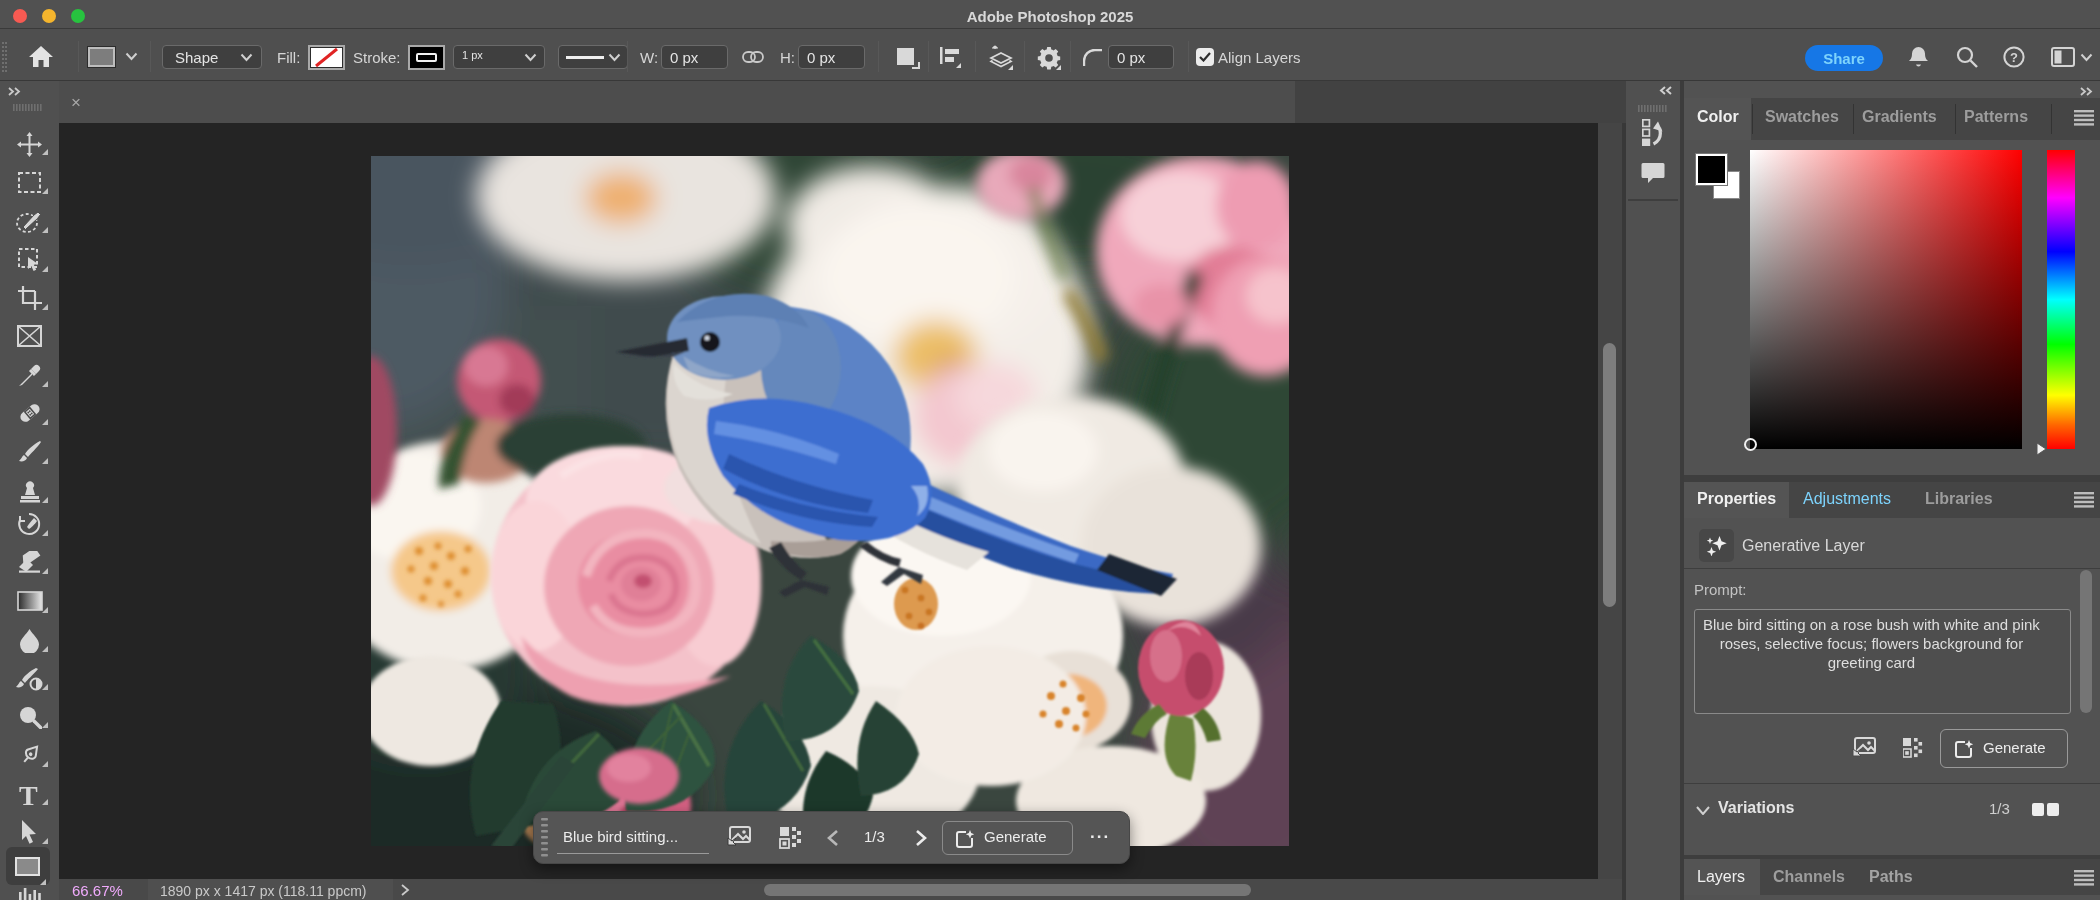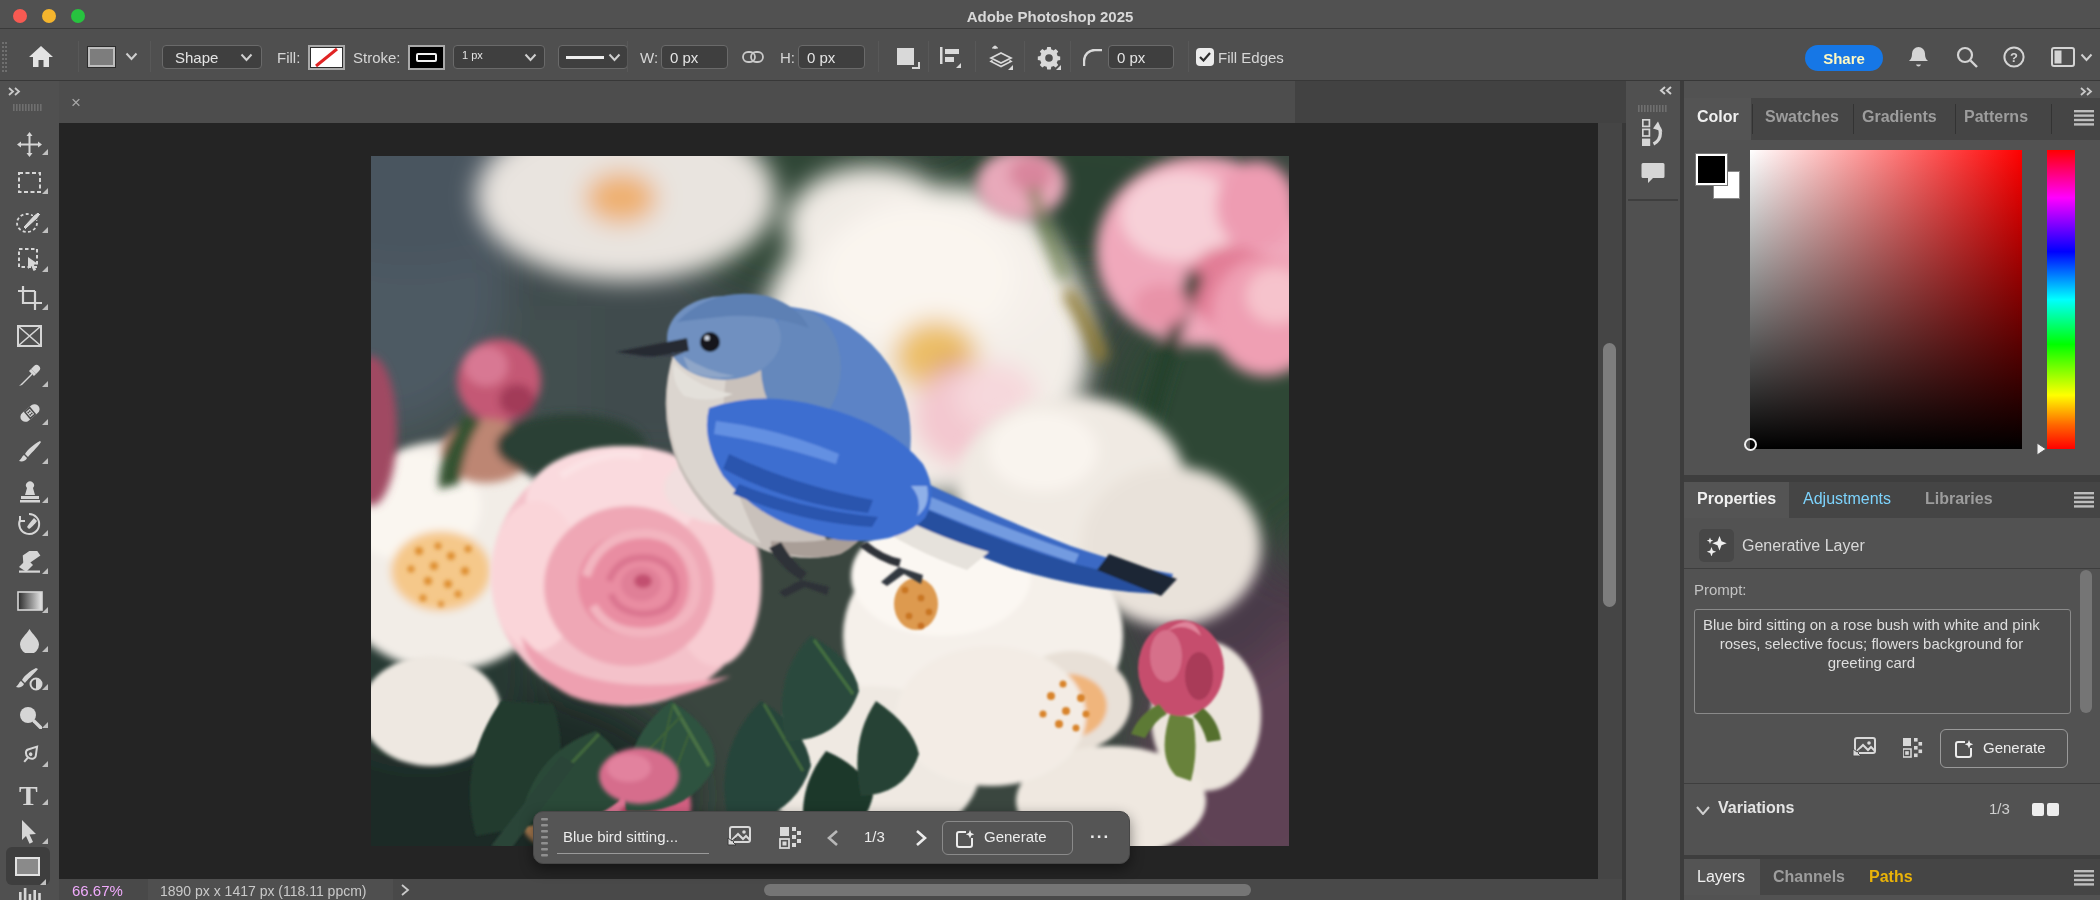--- a/index.html
+++ b/index.html
@@ -133,24 +133,24 @@
         <path d="M1 17 L1 12 A11 11 0 0 1 12 1 L19 1" fill="none" stroke="#d9d9d9" stroke-width="2.4"></path>
       </svg>
 <div class="abs" style="left:1108px;top:45px;width:66px;height:24px;background:#3f3f3f;border:1px solid #6a6a6a;border-radius:4px"></div>
 <div class="txt" style="left:1117px;top:49px;font-size:15px;color:#e4e4e4">0 px</div>
 <div class="sep" style="left:1188px;top:41px;height:31px"></div>
 
 <div class="abs" style="left:1196px;top:48px;width:18px;height:18px;background:#ececec;border-radius:4px"></div>
 <svg class="ic" style="left:1199px;top:52px" width="12" height="10" viewBox="0 0 12 10">
         <path d="M1 5 L4.5 8.5 L11 1" fill="none" stroke="#2d2d2d" stroke-width="2.2"></path>
       </svg>
-<div class="txt" style="left:1218px;top:49px;font-size:15px;color:#d6d6d6">Fill Edges</div>
+<div class="txt" style="left:1218px;top:49px;font-size:15px;color:#d6d6d6">Align Layers</div>
 
 <div class="abs" style="left:1805px;top:45px;width:78px;height:26px;background:#1677e6;border-radius:13px"></div>
-<div class="txt" style="left:1805px;top:50px;width:78px;text-align:center;font-size:15px;font-weight:bold;color:#fef9c3">Share</div>
+<div class="txt" style="left:1805px;top:50px;width:78px;text-align:center;font-size:15px;font-weight:bold;color:#7dd3fc">Share</div>
 
 <svg class="ic" style="left:1908px;top:46px" width="21" height="23" viewBox="0 0 21 23">
         <path d="M10.5 1 a6.5 6.5 0 0 1 6.5 6.5 c0 5 1.8 6.5 3 7.5 L1 15 c1.2 -1 3 -2.5 3 -7.5 A6.5 6.5 0 0 1 10.5 1 Z" fill="#d4d4d4"></path>
         <path d="M8 18.5 a2.6 2.6 0 0 0 5 0 Z" fill="#d4d4d4"></path>
       </svg>
 
 <svg class="ic" style="left:1956px;top:46px" width="22" height="22" viewBox="0 0 22 22">
         <circle cx="9" cy="9" r="7" fill="none" stroke="#d4d4d4" stroke-width="2.2"></circle>
         <path d="M14.5 14.5 L21 21" stroke="#d4d4d4" stroke-width="2.4"></path>
       </svg>
@@ -817,21 +817,21 @@
 <div class="txt" style="left:1718px;top:799px;font-size:16px;font-weight:bold;color:#e4e4e4">Variations</div>
 <div class="txt" style="left:1989px;top:800px;font-size:15px;color:#cfcfcf">1/3</div>
 <div class="abs" style="left:2032px;top:803px;width:12px;height:13px;background:#ededed;border-radius:2px"></div>
 <div class="abs" style="left:2047px;top:803px;width:12px;height:13px;background:#ededed;border-radius:2px"></div>
 
 <div class="abs" style="left:1684px;top:855px;width:416px;height:4px;background:#3e3e3e"></div>
 <div class="abs" style="left:1684px;top:859px;width:416px;height:36px;background:#454545"></div>
 <div class="abs" style="left:1684px;top:859px;width:76px;height:36px;background:#545454"></div>
 <div class="txt" style="left:1697px;top:868px;font-size:16px;font-weight:normal;color:#f0f0f0">Layers</div>
 <div class="txt" style="left:1773px;top:868px;font-size:16px;font-weight:bold;color:#9d9d9d">Channels</div>
-<div class="txt" style="left:1869px;top:868px;font-size:16px;font-weight:bold;color:#eab308">Paths</div>
+<div class="txt" style="left:1869px;top:868px;font-size:16px;font-weight:bold;color:#a3a3a3">Paths</div>
 <svg class="ic" style="left:2074px;top:870px" width="20" height="16" viewBox="0 0 20 16">
         <g fill="#bdbdbd">
           <rect x="0" y="0" width="20" height="2.4"></rect>
           <rect x="0" y="4.4" width="20" height="2.4"></rect>
           <rect x="0" y="8.8" width="20" height="2.4"></rect>
           <rect x="0" y="13.2" width="20" height="2.4"></rect>
         </g>
       </svg>
 <div class="abs" style="left:1684px;top:895px;width:416px;height:5px;background:#525252"></div>
 </div>

